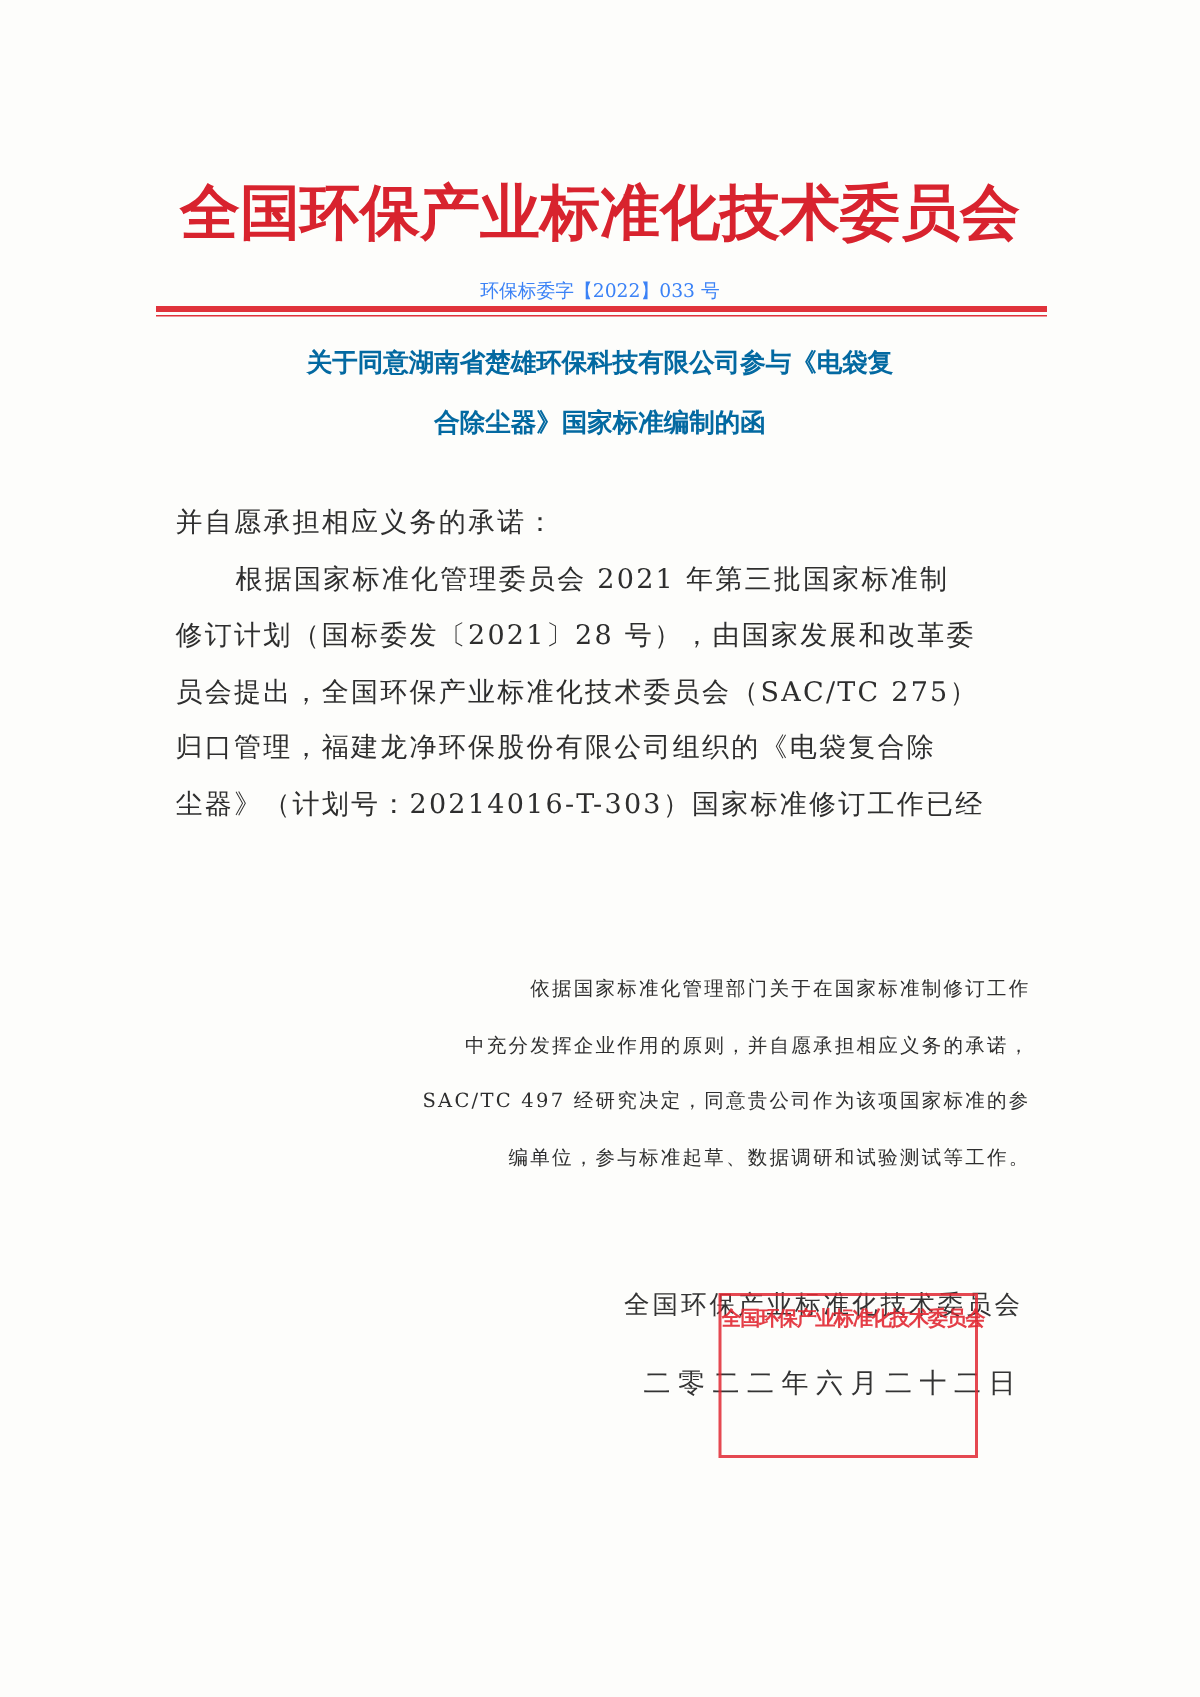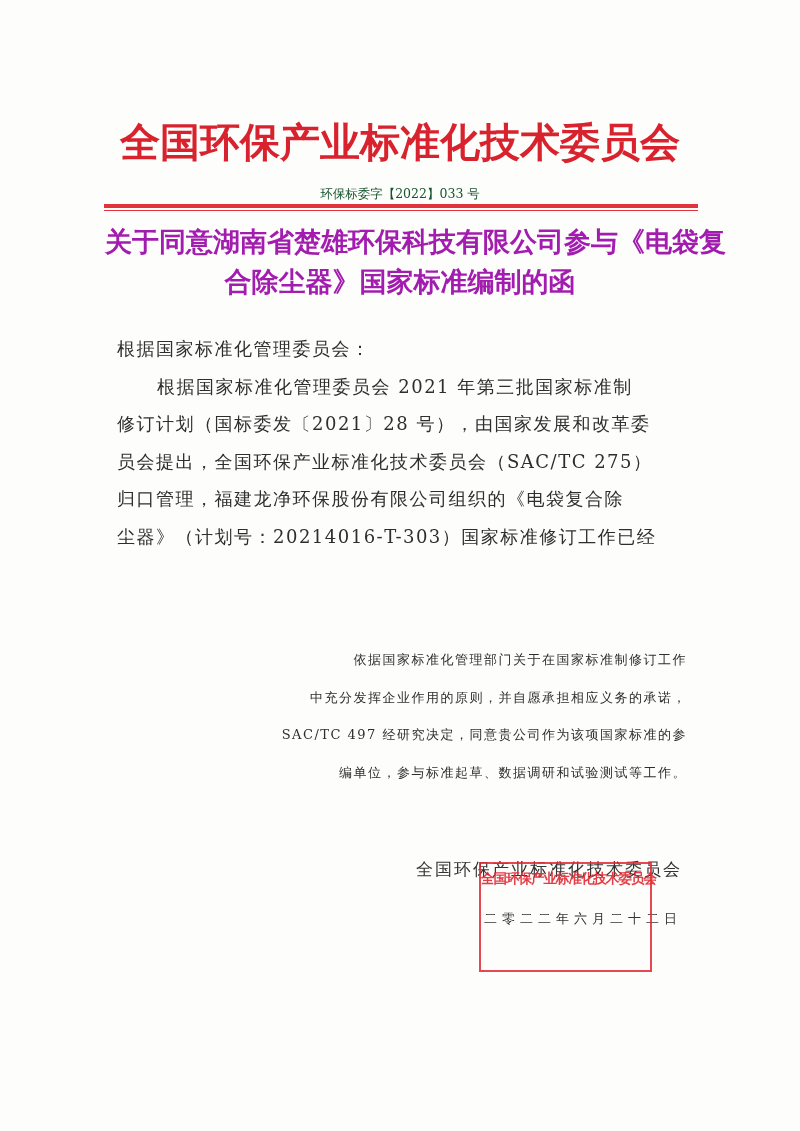--- a/index.html
+++ b/index.html
@@ -7,45 +7,45 @@
     width: 800px; height: 1131px; background: #fdfdfb; position: relative;
     overflow: hidden; font-family: "DejaVu Serif", serif; color: #2a2a2a;
   }
   .org-title {
     position: absolute; left: 0; width: 800px; top: 117px; text-align: center;
     font-family: "DejaVu Sans", sans-serif; font-weight: bold; font-size: 40px;
     color: #d8232e; letter-spacing: 0px; line-height: 50px;
   }
   .doc-number {
     position: absolute; left: 0; width: 800px; top: 186px; text-align: center;
-    font-size: 12.5px; color: #14532d;
+    font-size: 12.5px; color: #3b82f6;
   }
   .rule { position: absolute; left: 104px; width: 594px; background: #e0333b; }
   .rule.thick { top: 204px; height: 4px; }
   .rule.thin { top: 210px; height: 1px; }
   .subject {
     position: absolute; left: 105px; width: 590px; top: 222px;
     font-family: "DejaVu Sans", sans-serif; font-weight: bold;
-    font-size: 27px; line-height: 40px; text-align: center; color: #a21caf;
+    font-size: 17px; line-height: 40px; text-align: center; color: #0369a1;
   }
   .subject div { white-space: nowrap; }
   .body-text {
     position: absolute; left: 117px; width: 570px; top: 330px;
     font-size: 18px; line-height: 37.5px; color: #2e2e2e; letter-spacing: 1.5px;
   }
   .body-text .line { white-space: nowrap; }
   .body-text .indent { padding-left: 40px; }
   .p2 { position: absolute; left: 117px; top: 641px; width: 570px;
     font-size: 13px; line-height: 37.5px; letter-spacing: 1.5px; color: #2e2e2e; text-align: right; }
   .sign {
     position: absolute; right: 118px; top: 858px; font-size: 17px;
     letter-spacing: 2px; color: #333; white-space: nowrap; text-align: right;
   }
   .date {
-    position: absolute; right: 118px; top: 910px; font-size: 13px;
+    position: absolute; right: 118px; top: 910px; font-size: 18px;
     letter-spacing: 5px; color: #333; white-space: nowrap;
   }
   .seal {
     position: absolute; left: 479px; top: 862px; width: 173px; height: 110px;
     border: 2.5px solid rgba(225,40,50,0.85); box-sizing: border-box;
     color: rgba(225,40,50,0.9); text-align: center; font-family: "DejaVu Sans", sans-serif;
   }
   .seal-top { font-size: 13.5px; font-weight: bold; margin-top: 6px; letter-spacing: -1px; white-space: nowrap; }
   .seal-bottom { font-size: 22px; margin-top: 40px; letter-spacing: 2px; }
 </style>
@@ -56,21 +56,21 @@
 <div class="doc-number">环保标委字【2022】033 号</div>
 <div class="rule thick"></div>
 <div class="rule thin"></div>
 
 <div class="subject">
   <div>关于同意湖南省楚雄环保科技有限公司参与《电袋复</div>
   <div>合除尘器》国家标准编制的函</div>
 </div>
 
 <div class="body-text">
-  <div class="line">根据国家标准化管理委员会：</div>
+  <div class="line">并自愿承担相应义务的承诺：</div>
   <div class="line indent">根据国家标准化管理委员会 2021 年第三批国家标准制</div>
   <div class="line">修订计划（国标委发〔2021〕28 号），由国家发展和改革委</div>
   <div class="line">员会提出，全国环保产业标准化技术委员会（SAC/TC 275）</div>
   <div class="line">归口管理，福建龙净环保股份有限公司组织的《电袋复合除</div>
   <div class="line">尘器》（计划号：20214016-T-303）国家标准修订工作已经</div>
 </div>
 
 <div class="p2">
   <div class="line indent" style="padding-left:40px;white-space:nowrap">依据国家标准化管理部门关于在国家标准制修订工作</div>
   <div style="white-space:nowrap">中充分发挥企业作用的原则，并自愿承担相应义务的承诺，</div>

